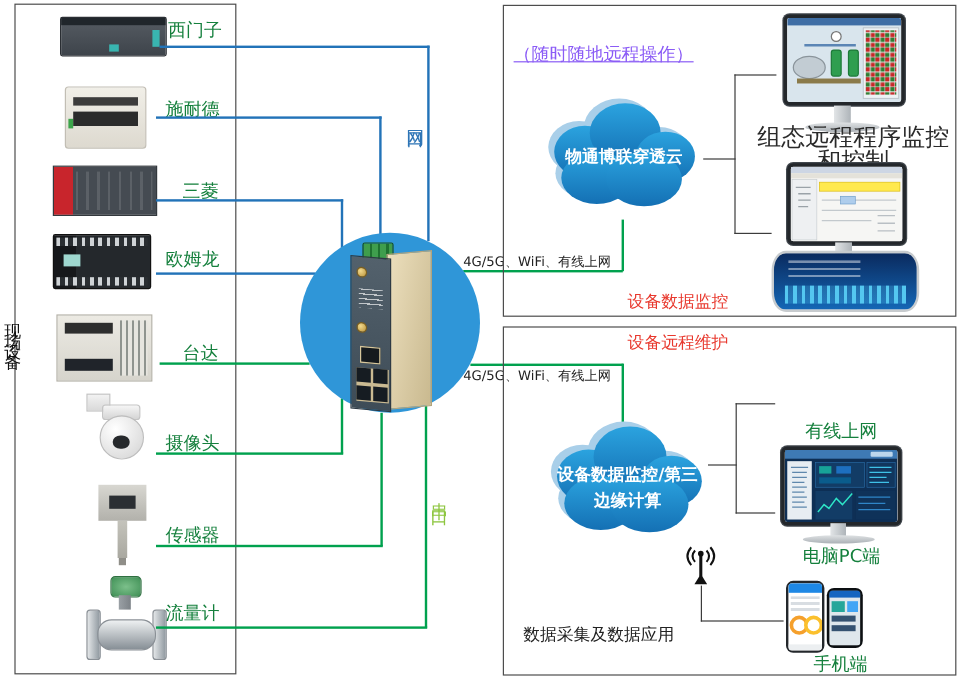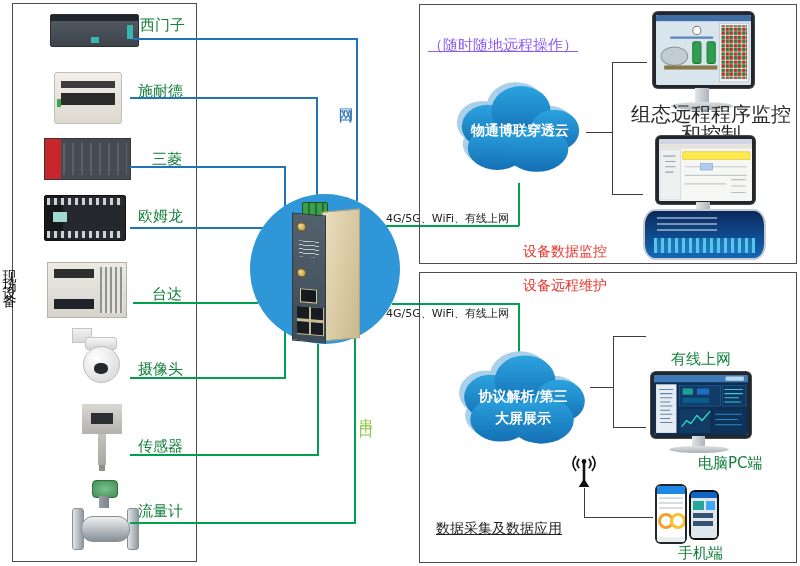--- a/index.html
+++ b/index.html
@@ -282,22 +282,22 @@
       <ellipse cx="88" cy="73" rx="32" ry="23"></ellipse>
     </g>
     <g fill="url(#cg1)">
       <ellipse cx="38" cy="50" rx="26" ry="22"></ellipse>
         <ellipse cx="72" cy="34" rx="30" ry="25"></ellipse>
       <ellipse cx="106" cy="54" rx="25" ry="21"></ellipse>
         <ellipse cx="48" cy="72" rx="30" ry="22"></ellipse>
       <ellipse cx="88" cy="73" rx="32" ry="23"></ellipse>
     </g>
   </svg>
-  <div class="cloud-text" style="left:458px;top:386px;width:130px;font-size:14px;line-height:20px;">协议解析/第三</div>
-  <div class="cloud-text" style="left:458px;top:408px;width:130px;font-size:14px;line-height:20px;">大屏展示</div>
+  <div class="cloud-text" style="left:458px;top:386px;width:130px;font-size:14px;line-height:20px;">设备数据监控/第三</div>
+  <div class="cloud-text" style="left:458px;top:408px;width:130px;font-size:14px;line-height:20px;">边缘计算</div>
 
   <div class="hlk" style="left:590px;top:387px;width:24px;"></div>
   <div class="vlk" style="left:613px;top:336px;height:92px;"></div>
   <div class="hlk" style="left:613px;top:336px;width:33px;"></div>
   <div class="hlk" style="left:613px;top:427px;width:33px;"></div>
 
   <div class="lbl" style="left:671px;top:350px;">有线上网</div>
 
   <div class="abs" style="left:651px;top:372px;width:106px;height:84px;">
     <div class="scr" style="left:0;top:0;width:94px;height:60px;">
@@ -315,21 +315,21 @@
         <path d="M69 14h18M69 18h18M69 22h14M69 26h16" stroke="#3fc1e8" stroke-width="1"></path>
         <rect x="25" y="33" width="30" height="23" fill="#123c66"></rect>
         <rect x="58" y="33" width="32" height="23" fill="#0f3259"></rect>
         <path d="M27 50l5-6 4 3 6-8 5 5 8-9" stroke="#2ee6c8" stroke-width="1.2" fill="none"></path>
         <path d="M60 38h26M60 43h22M60 48h26" stroke="#2f85c8" stroke-width="1"></path>
       </svg>
     </div>
     <div class="neck" style="left:41px;top:64px;width:13px;height:12px;"></div>
     <div class="mbase" style="left:18px;top:74px;width:60px;height:7px;"></div>
   </div>
-  <div class="lbl" style="left:698px;top:454px;">电脑PC端</div>
+  <div class="lbl" style="left:669px;top:454px;">电脑PC端</div>
 
   <svg class="abs" style="left:566px;top:455px;" width="36" height="34" viewBox="0 0 30 32">
     <circle cx="15" cy="6" r="2.2" fill="#111"></circle>
     <rect x="13.8" y="7" width="2.4" height="17" fill="#111"></rect>
     <path d="M15 22 L10 30 H20 Z" fill="#111"></path>
     <path d="M10.5 3.5 Q6.5 8 10.5 12.5" stroke="#111" stroke-width="1.6" fill="none"></path>
     <path d="M19.5 3.5 Q23.5 8 19.5 12.5" stroke="#111" stroke-width="1.6" fill="none"></path>
     <path d="M7.5 1 Q1.5 8 7.5 15" stroke="#111" stroke-width="1.6" fill="none"></path>
     <path d="M22.5 1 Q28.5 8 22.5 15" stroke="#111" stroke-width="1.6" fill="none"></path>
   </svg>
@@ -341,15 +341,15 @@
       <div class="p-lines"></div>
       <div class="donut" style="left:1px;top:27px;"></div>
       <div class="donut" style="left:13px;top:27px;border-color:#fbc02d;"></div>
     </div>
   </div>
   <div class="phone" style="left:689px;top:490px;width:26px;height:46px;background:#0c0f12;">
     <div class="p-scr p2s"></div>
   </div>
   <div class="lbl" style="left:678px;top:544px;">手机端</div>
 
-  <div class="note" style="left:436px;top:520px;text-decoration:underline;">数据采集及数据应用</div>
+  <div class="note" style="left:436px;top:520px;">数据采集及数据应用</div>
 
 </div>
 
 </body></html>

